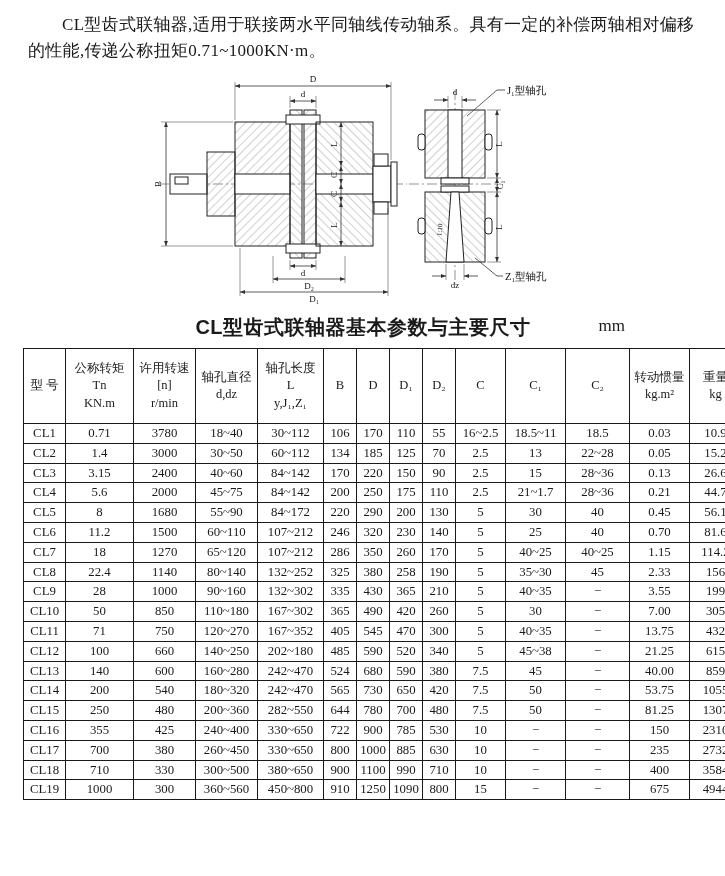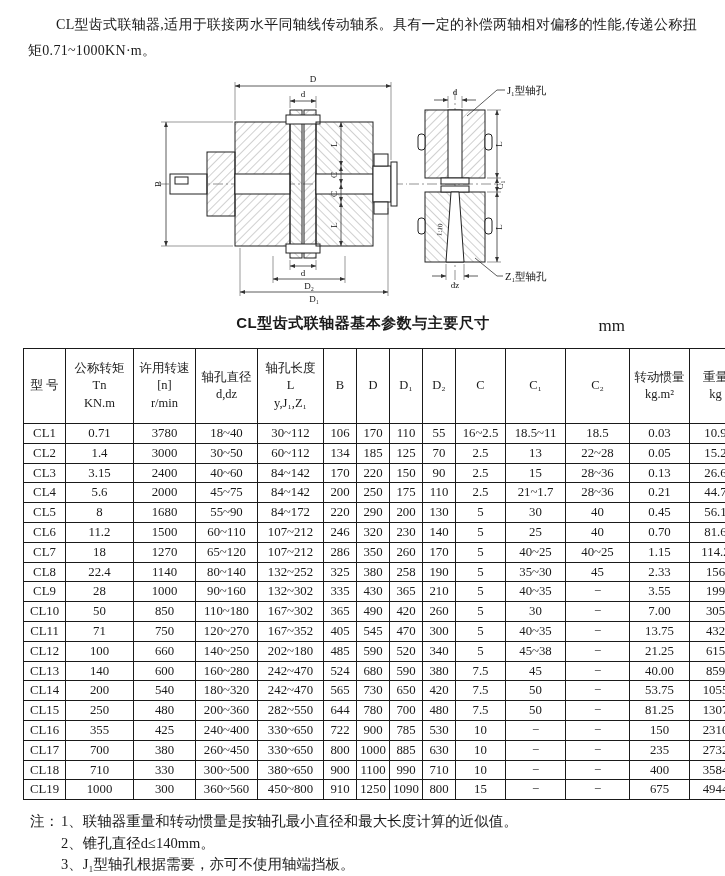--- a/index.html
+++ b/index.html
@@ -4,28 +4,28 @@
 <style>
   html,body{margin:0;padding:0;}
   body{
     width:725px;height:876px;background:#ffffff;position:relative;
     font-family:"Liberation Serif","DejaVu Serif",serif;color:#1a1a1a;
     overflow:hidden;
   }
   .page{position:absolute;inset:0;background:#fff;}
   .intro{
     position:absolute;top:12px;left:28px;width:676px;margin:0;
-    font-size:14px;line-height:26px;text-indent:2em;letter-spacing:.3px;
+    font-size:17px;line-height:26px;text-indent:2em;letter-spacing:.3px;
   }
   .diagram{position:absolute;top:70px;left:145px;width:575px;height:238px;}
   .title-row{position:absolute;top:314px;left:23px;width:680px;height:22px;}
   .table-title{
     position:absolute;left:0;right:0;text-align:center;
     font-family:"Liberation Sans","DejaVu Sans",sans-serif;
-    font-weight:bold;font-size:15px;letter-spacing:.5px;
+    font-weight:bold;font-size:20px;letter-spacing:.5px;
   }
   .table-unit{position:absolute;right:78px;top:2px;font-size:17px;}
   table.params{
     position:absolute;top:348px;left:23px;width:680px;
     border-collapse:collapse;table-layout:fixed;text-align:center;
     font-size:12.5px;
   }
   table.params th,table.params td{border:1px solid #1a1a1a;padding:0;font-weight:normal;}
   table.params thead th{height:74px;vertical-align:middle;line-height:1.4;font-size:12.5px;}
   table.params thead th div{white-space:nowrap;}
@@ -557,19 +557,14 @@
           <td>800</td>
           <td>15</td>
           <td>−</td>
           <td>−</td>
           <td>675</td>
           <td>4944</td>
         </tr>
       </tbody>
   </table>
 
-  <div class="notes">
-    <div class="note-row"><span class="note-prefix">注：</span><span>1、联轴器重量和转动惯量是按轴孔最小直径和最大长度计算的近似值。</span></div>
-    <div class="note-row note-cont"><span>2、锥孔直径d≤140mm。</span></div>
-    <div class="note-row note-cont"><span>3、J₁型轴孔根据需要，亦可不使用轴端挡板。</span></div>
-  </div>
 
 </div>
 
 </body></html>

